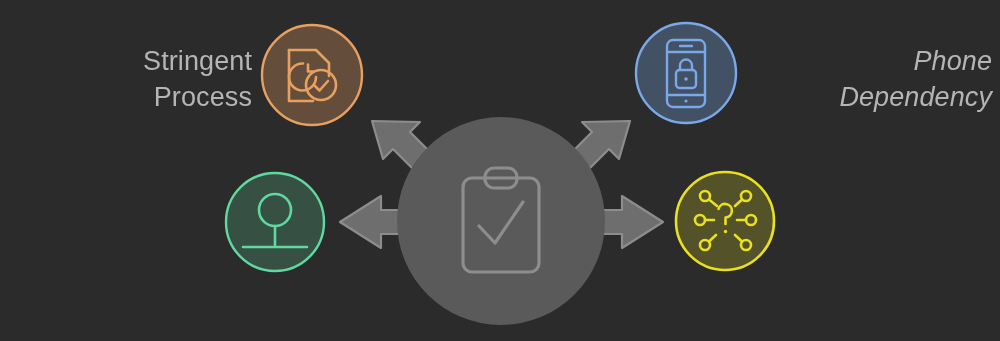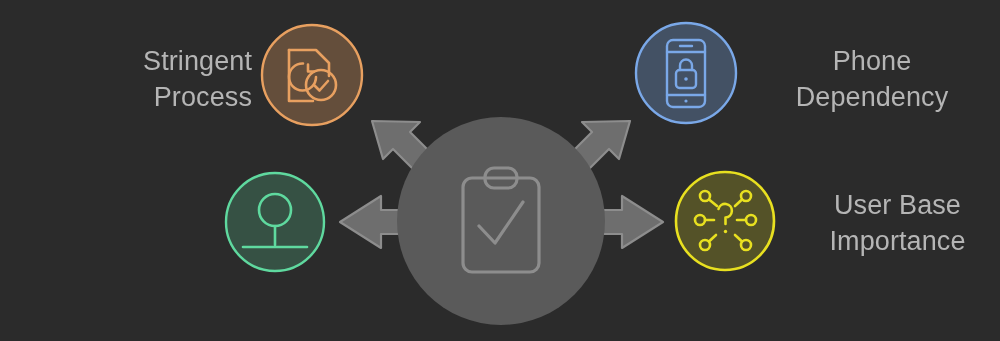--- a/index.html
+++ b/index.html
@@ -41,21 +41,22 @@
     letter-spacing: 0.1px;
     white-space: pre-line;
     font-weight: 400;
   }
 
   .node-label.align-right {
     text-align: right;
   }
 
   .node-label.align-left {
-    text-align: center;
+    text-align: right;
+    font-style: italic;
   }
 
   
   .label-stringent-process {
     left: 20px;
     top: 44px;
     width: 232px;
   }
 
   .label-phone-dependency {
@@ -200,16 +201,14 @@
 
   </svg>
 
   <div class="node-label align-right label-stringent-process">Stringent
 Process</div>
 
   <div class="node-label align-left label-phone-dependency">Phone
 Dependency</div>
 
 
-  <div class="node-label align-left label-user-base-importance">User Base
-Importance</div>
 
 </div>
 
 </body></html>

